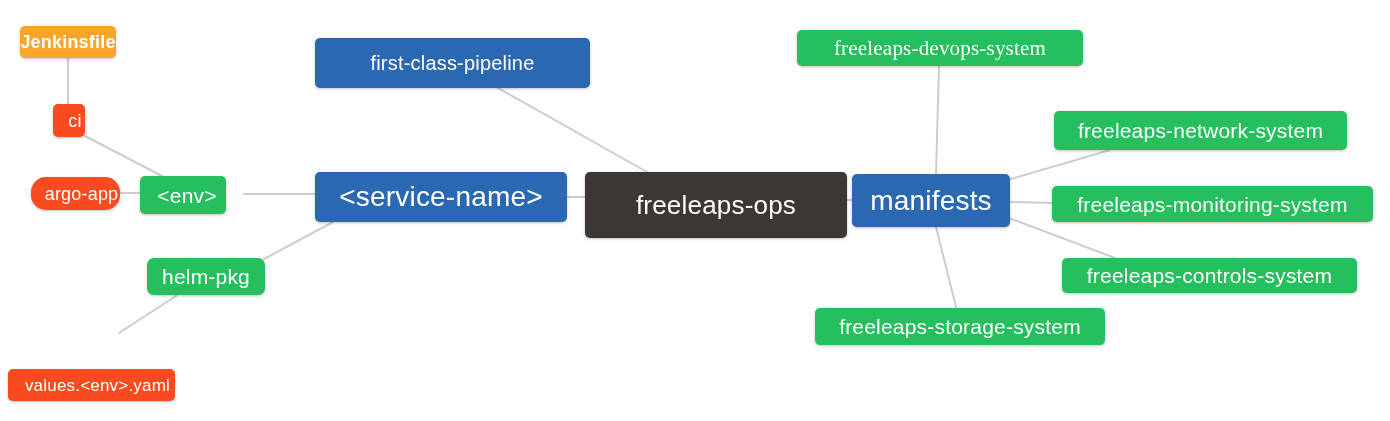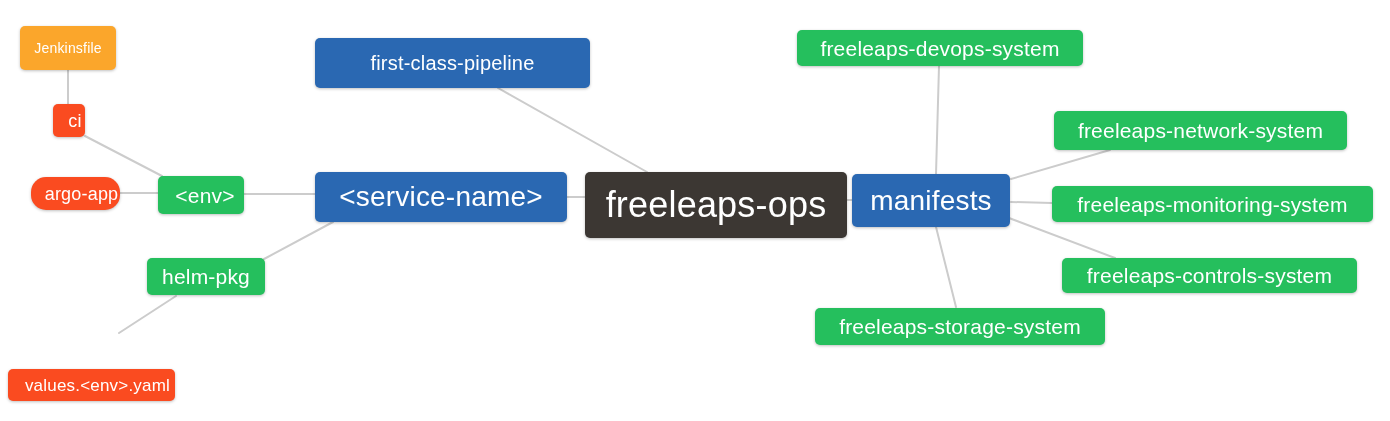--- a/index.html
+++ b/index.html
@@ -42,31 +42,31 @@
     line-height: 1;
     letter-spacing: 0.2px;
   }
   .c-blue   { background: #2a68b2; }
   .c-green  { background: #25bf5d; }
   .c-orange { background: #fba62b; }
   .c-red    { background: #fa4b20; padding-left: 12px; }
   .c-dark   { background: #3c3733; }
 
   
-  .n-ops        { left: 585px;  top: 172px; width: 262px; height: 66px; font-size: 36px; }
+  .n-ops        { left: 585px;  top: 172px; width: 262px; height: 66px; font-size: 26px; }
   .n-fcp        { left: 315px;  top: 38px;  width: 275px; height: 50px; font-size: 20px; }
   .n-service    { left: 315px;  top: 172px; width: 252px; height: 50px; font-size: 28px; }
-  .n-env        { left: 158px;  top: 176px; width: 86px;  height: 38px; font-size: 21px; padding-left: 8px; }
+  .n-env        { left: 140px;  top: 176px; width: 86px;  height: 38px; font-size: 21px; padding-left: 8px; }
   .n-ci         { left: 53px;   top: 104px; width: 32px;  height: 33px; font-size: 18px; }
-  .n-jenkins    { left: 20px;   top: 26px;  width: 96px;  height: 44px; font-size: 14px; }
+  .n-jenkins    { left: 20px;   top: 26px;  width: 96px;  height: 32px; font-size: 18px; font-weight: bold; }
   .n-argo       { left: 31px;   top: 177px; width: 89px;  height: 33px; font-size: 18px; border-radius: 15px; }
-  .n-helm       { left: 147px;  top: 258px; width: 118px; height: 37px; font-size: 21px; }
+  .n-helm       { left: 147px;  top: 258px; width: 118px; height: 37px; font-size: 21px; border-radius: 7px; }
   .n-values     { left: 8px;    top: 333px; width: 167px; height: 32px; font-size: 17px; margin-top: 36px; }
   .n-manifests  { left: 852px;  top: 174px; width: 158px; height: 53px; font-size: 28px; }
-  .n-devops     { left: 797px;  top: 30px;  width: 286px; height: 36px; font-size: 21px; }
+  .n-devops     { left: 797px;  top: 30px;  width: 286px; height: 36px; font-size: 21px; font-family: Liberation Serif, serif; }
   .n-network    { left: 1054px; top: 111px; width: 293px; height: 39px; font-size: 21px; }
   .n-monitoring { left: 1052px; top: 186px; width: 321px; height: 36px; font-size: 21px; }
   .n-controls   { left: 1062px; top: 258px; width: 295px; height: 35px; font-size: 21px; }
   .n-storage    { left: 815px;  top: 308px; width: 290px; height: 37px; font-size: 21px; }
 </style>
 </head>
 <body>
 
 <div class="canvas">
 

